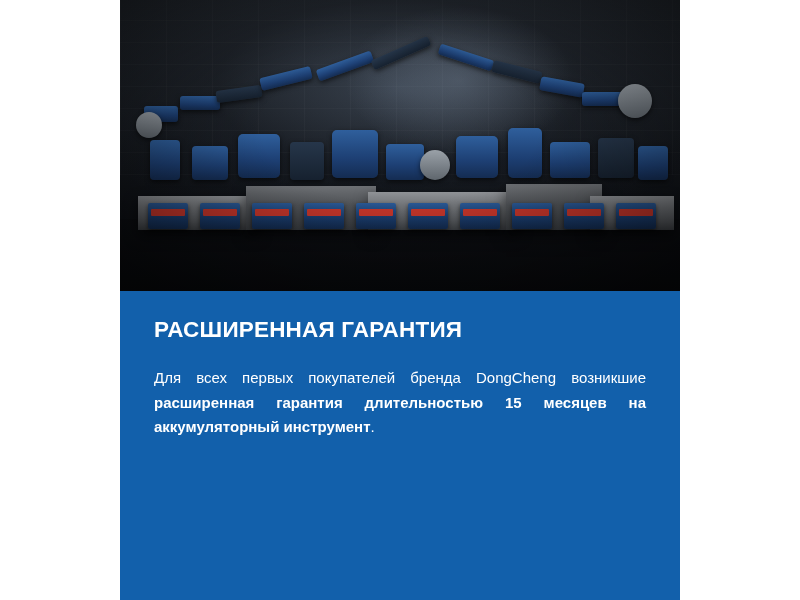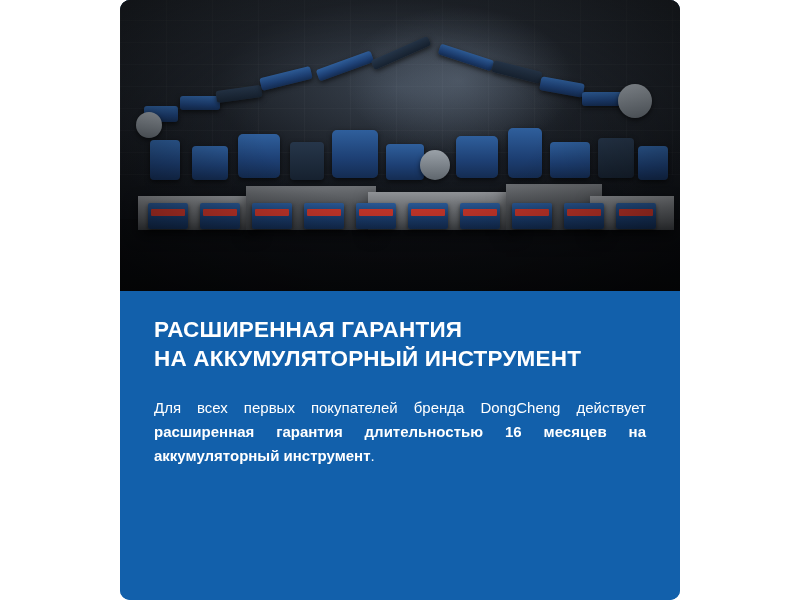--- a/index.html
+++ b/index.html
@@ -18,21 +18,20 @@
     overflow: hidden;
   }
   .banner {
     position: absolute;
     left: 120px;
     top: 0;
     width: 560px;
     height: 600px;
     background: #1260ab;
     overflow: hidden;
-    border-radius: 10px;
   }
 
   
   .photo {
     position: relative;
     width: 560px;
     height: 291px;
     background: #15171b;
     overflow: hidden;
   }
@@ -191,21 +190,20 @@
       <div class="battery" style="left:392px;"></div>
       <div class="battery" style="left:444px;"></div>
       <div class="battery" style="left:496px;"></div>
 
       <div class="vignette"></div>
     </div>
 
     <div class="content">
       <h1 class="headline">
         <span class="line">РАСШИРЕННАЯ ГАРАНТИЯ</span>
-        <span class="line">НА АККУМУЛЯТОРНЫЙ ИНСТРУМЕНТ</span>
       </h1>
 
-      <p class="body"><span>Для всех первых покупателей бренда DongCheng действует </span><b>расширенная гарантия длительностью 16 месяцев на аккумуляторный инструмент</b><span>.</span></p>
+      <p class="body"><span>Для всех первых покупателей бренда DongCheng возникшие </span><b>расширенная гарантия длительностью 15 месяцев на аккумуляторный инструмент</b><span>.</span></p>
 
     </div>
 
   </div>
 </div>
 
 </body></html>

